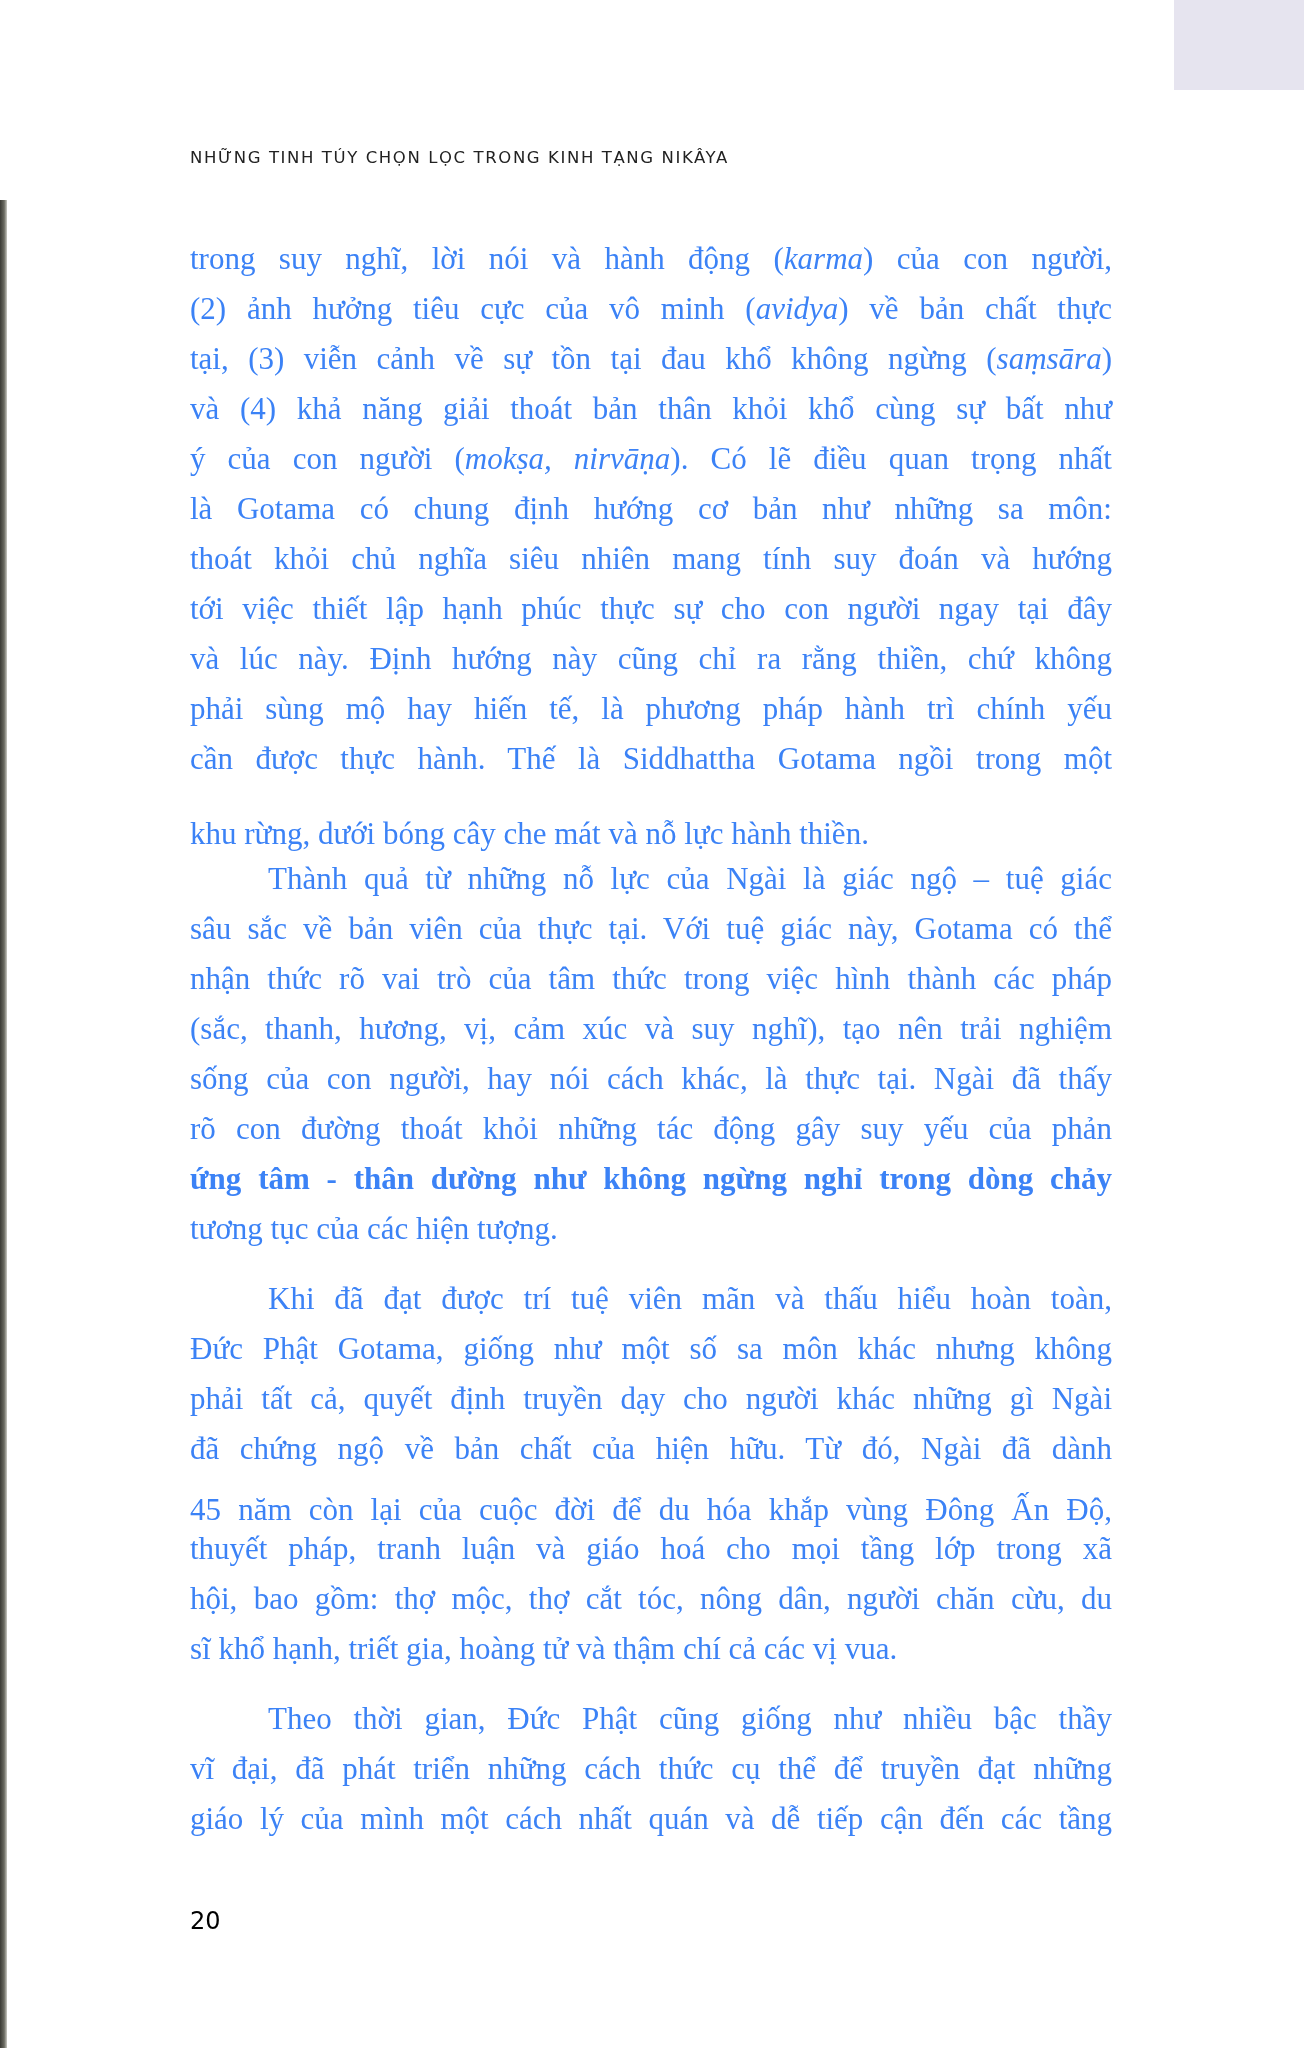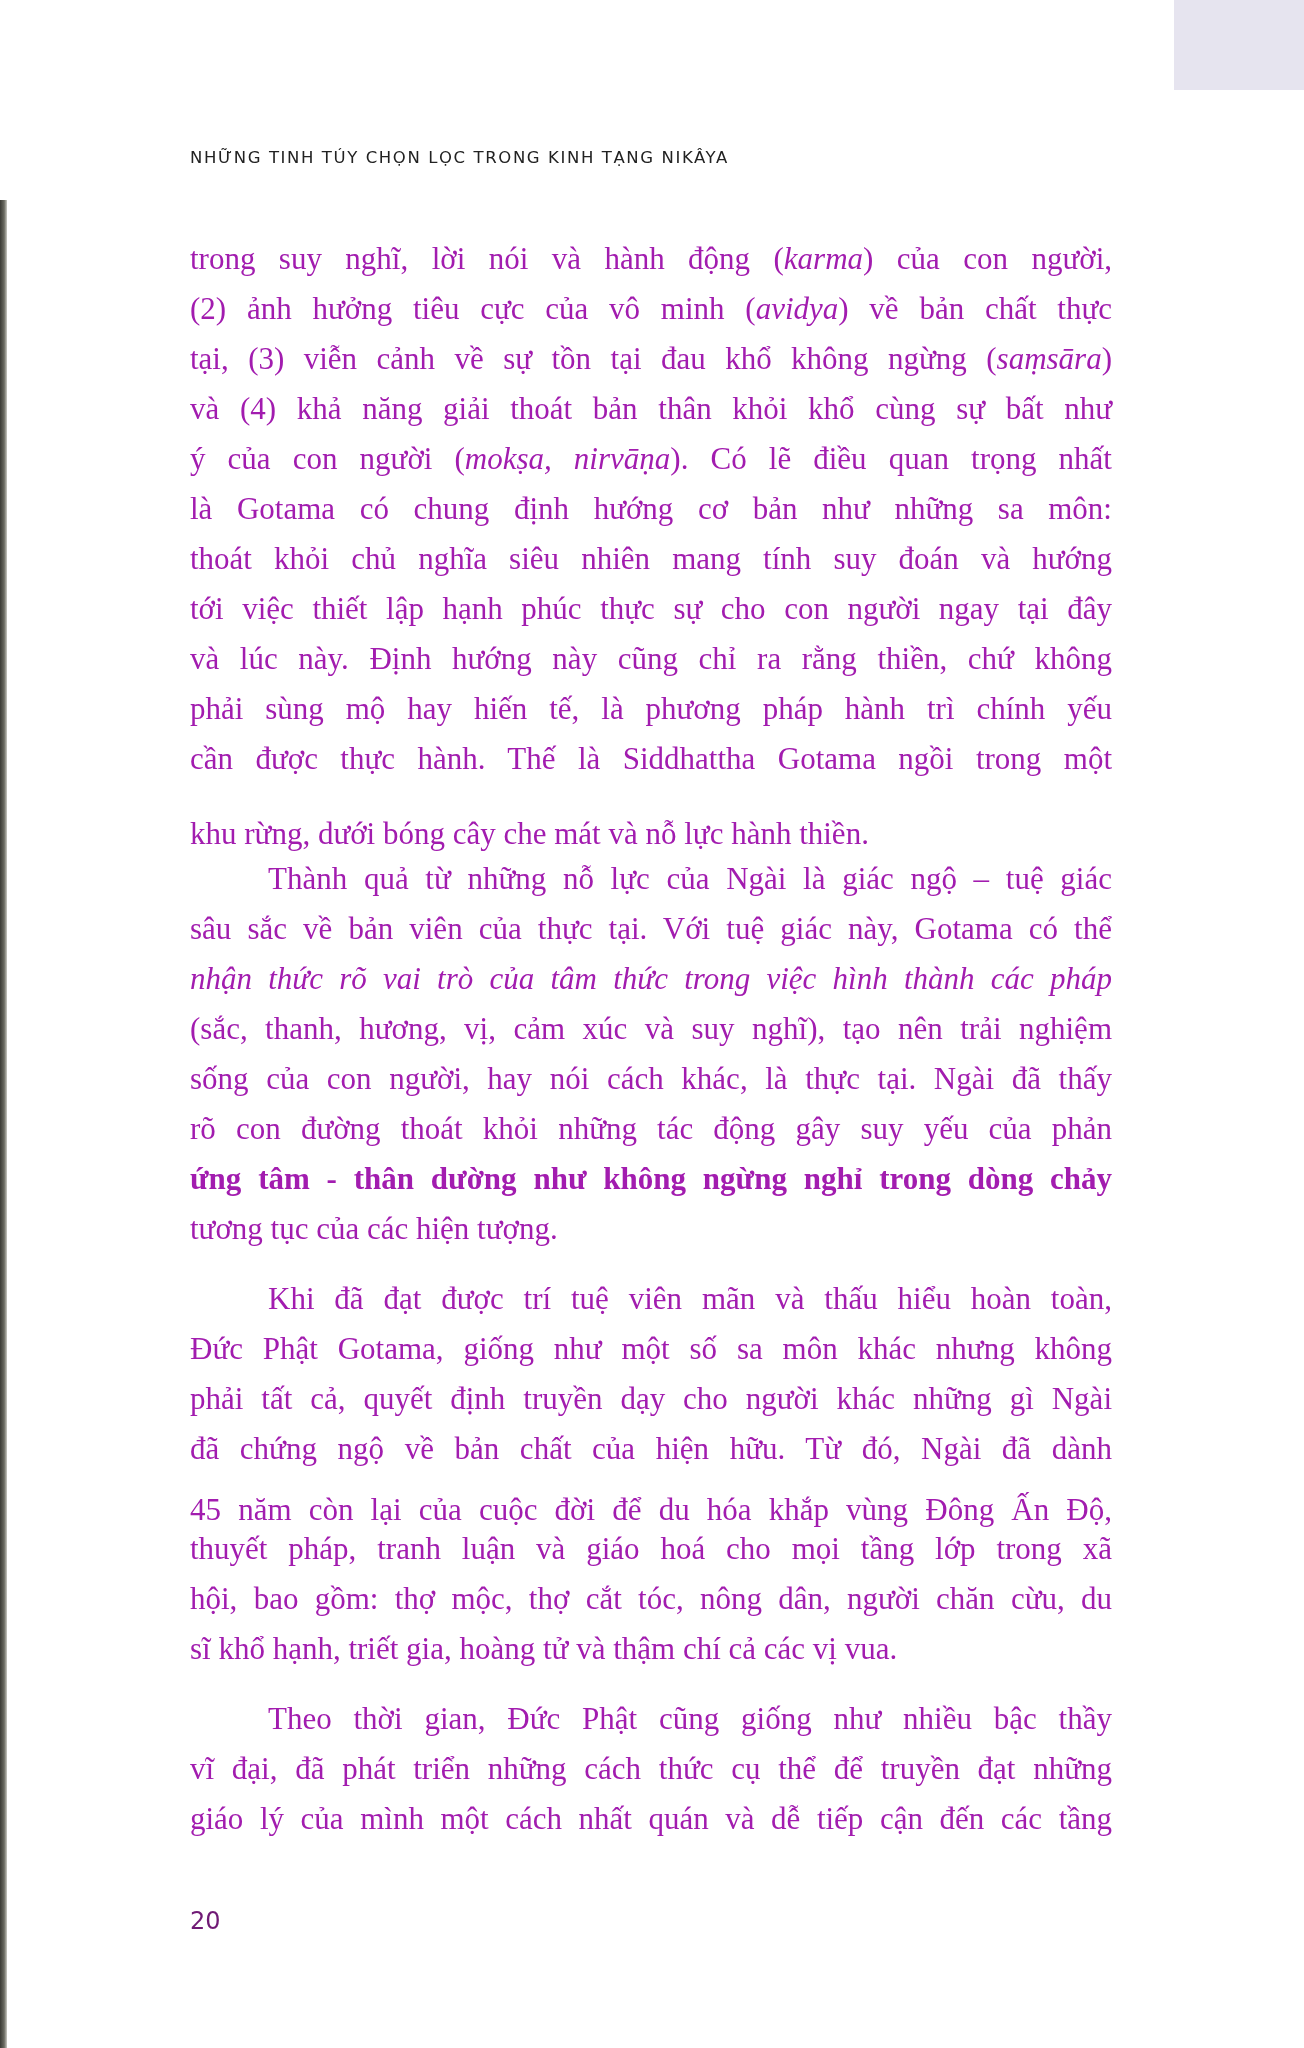--- a/index.html
+++ b/index.html
@@ -53,37 +53,37 @@
     position: absolute;
     left: 190px;
     width: 922px;
     font-family: "Liberation Serif", serif;
     font-size: 31px;
     line-height: 40px;
     height: 40px;
     white-space: nowrap;
     text-align: justify;
     text-align-last: justify;
-    color: #a21caf;
+    color: #3b82f6;
   }
   .line.last {
     text-align-last: left;
   }
   .line.indent {
     left: 268px;
     width: 844px;
   }
   .line i { font-style: italic; }
   .page-number {
     position: absolute;
     left: 190px;
     top: 1893px;
     font-family: "DejaVu Sans", sans-serif;
     font-size: 24px;
-    color: #701a75;
+    color: #000000;
   }
 </style>
 </head>
 <body>
 
 <div class="corner-bg"></div>
 <div class="page">
   <div class="spine"></div>
   <div class="running-head">NHỮNG TINH TÚY CHỌN LỌC TRONG KINH TẠNG NIKÂYA</div>
   <div id="body-text">
@@ -97,21 +97,21 @@
         <div class="line" style="top: 525px;"><span>thoát khỏi chủ nghĩa siêu nhiên mang tính suy đoán và hướng</span></div>
         <div class="line" style="top: 575px;"><span>tới việc thiết lập hạnh phúc thực sự cho con người ngay tại đây</span></div>
         <div class="line" style="top: 625px;"><span>và lúc này. Định hướng này cũng chỉ ra rằng thiền, chứ không</span></div>
         <div class="line" style="top: 675px;"><span>phải sùng mộ hay hiến tế, là phương pháp hành trì chính yếu</span></div>
         <div class="line" style="top: 725px;"><span>cần được thực hành. Thế là Siddhattha Gotama ngồi trong một</span></div>
         <div class="line last" style="top: 775px; margin-top: 25px;"><span>khu rừng, dưới bóng cây che mát và nỗ lực hành thiền.</span></div>
       </div>
       <div>
         <div class="line indent" style="top: 845px;"><span>Thành quả từ những nỗ lực của Ngài là giác ngộ – tuệ giác</span></div>
         <div class="line" style="top: 895px;"><span>sâu sắc về bản viên của thực tại. Với tuệ giác này, Gotama có thể</span></div>
-        <div class="line" style="top: 945px; font-style: italic;"><span>nhận thức rõ vai trò của tâm thức trong việc hình thành các pháp</span></div>
+        <div class="line" style="top: 945px;"><span>nhận thức rõ vai trò của tâm thức trong việc hình thành các pháp</span></div>
         <div class="line" style="top: 995px;"><span>(sắc, thanh, hương, vị, cảm xúc và suy nghĩ), tạo nên trải nghiệm</span></div>
         <div class="line" style="top: 1045px;"><span>sống của con người, hay nói cách khác, là thực tại. Ngài đã thấy</span></div>
         <div class="line" style="top: 1095px;"><span>rõ con đường thoát khỏi những tác động gây suy yếu của phản</span></div>
         <div class="line" style="top: 1145px; font-weight: bold;"><span>ứng tâm - thân dường như không ngừng nghỉ trong dòng chảy</span></div>
         <div class="line last" style="top: 1195px;"><span>tương tục của các hiện tượng.</span></div>
       </div>
       <div>
         <div class="line indent" style="top: 1265px;"><span>Khi đã đạt được trí tuệ viên mãn và thấu hiểu hoàn toàn,</span></div>
         <div class="line" style="top: 1315px;"><span>Đức Phật Gotama, giống như một số sa môn khác nhưng không</span></div>
         <div class="line" style="top: 1365px;"><span>phải tất cả, quyết định truyền dạy cho người khác những gì Ngài</span></div>

